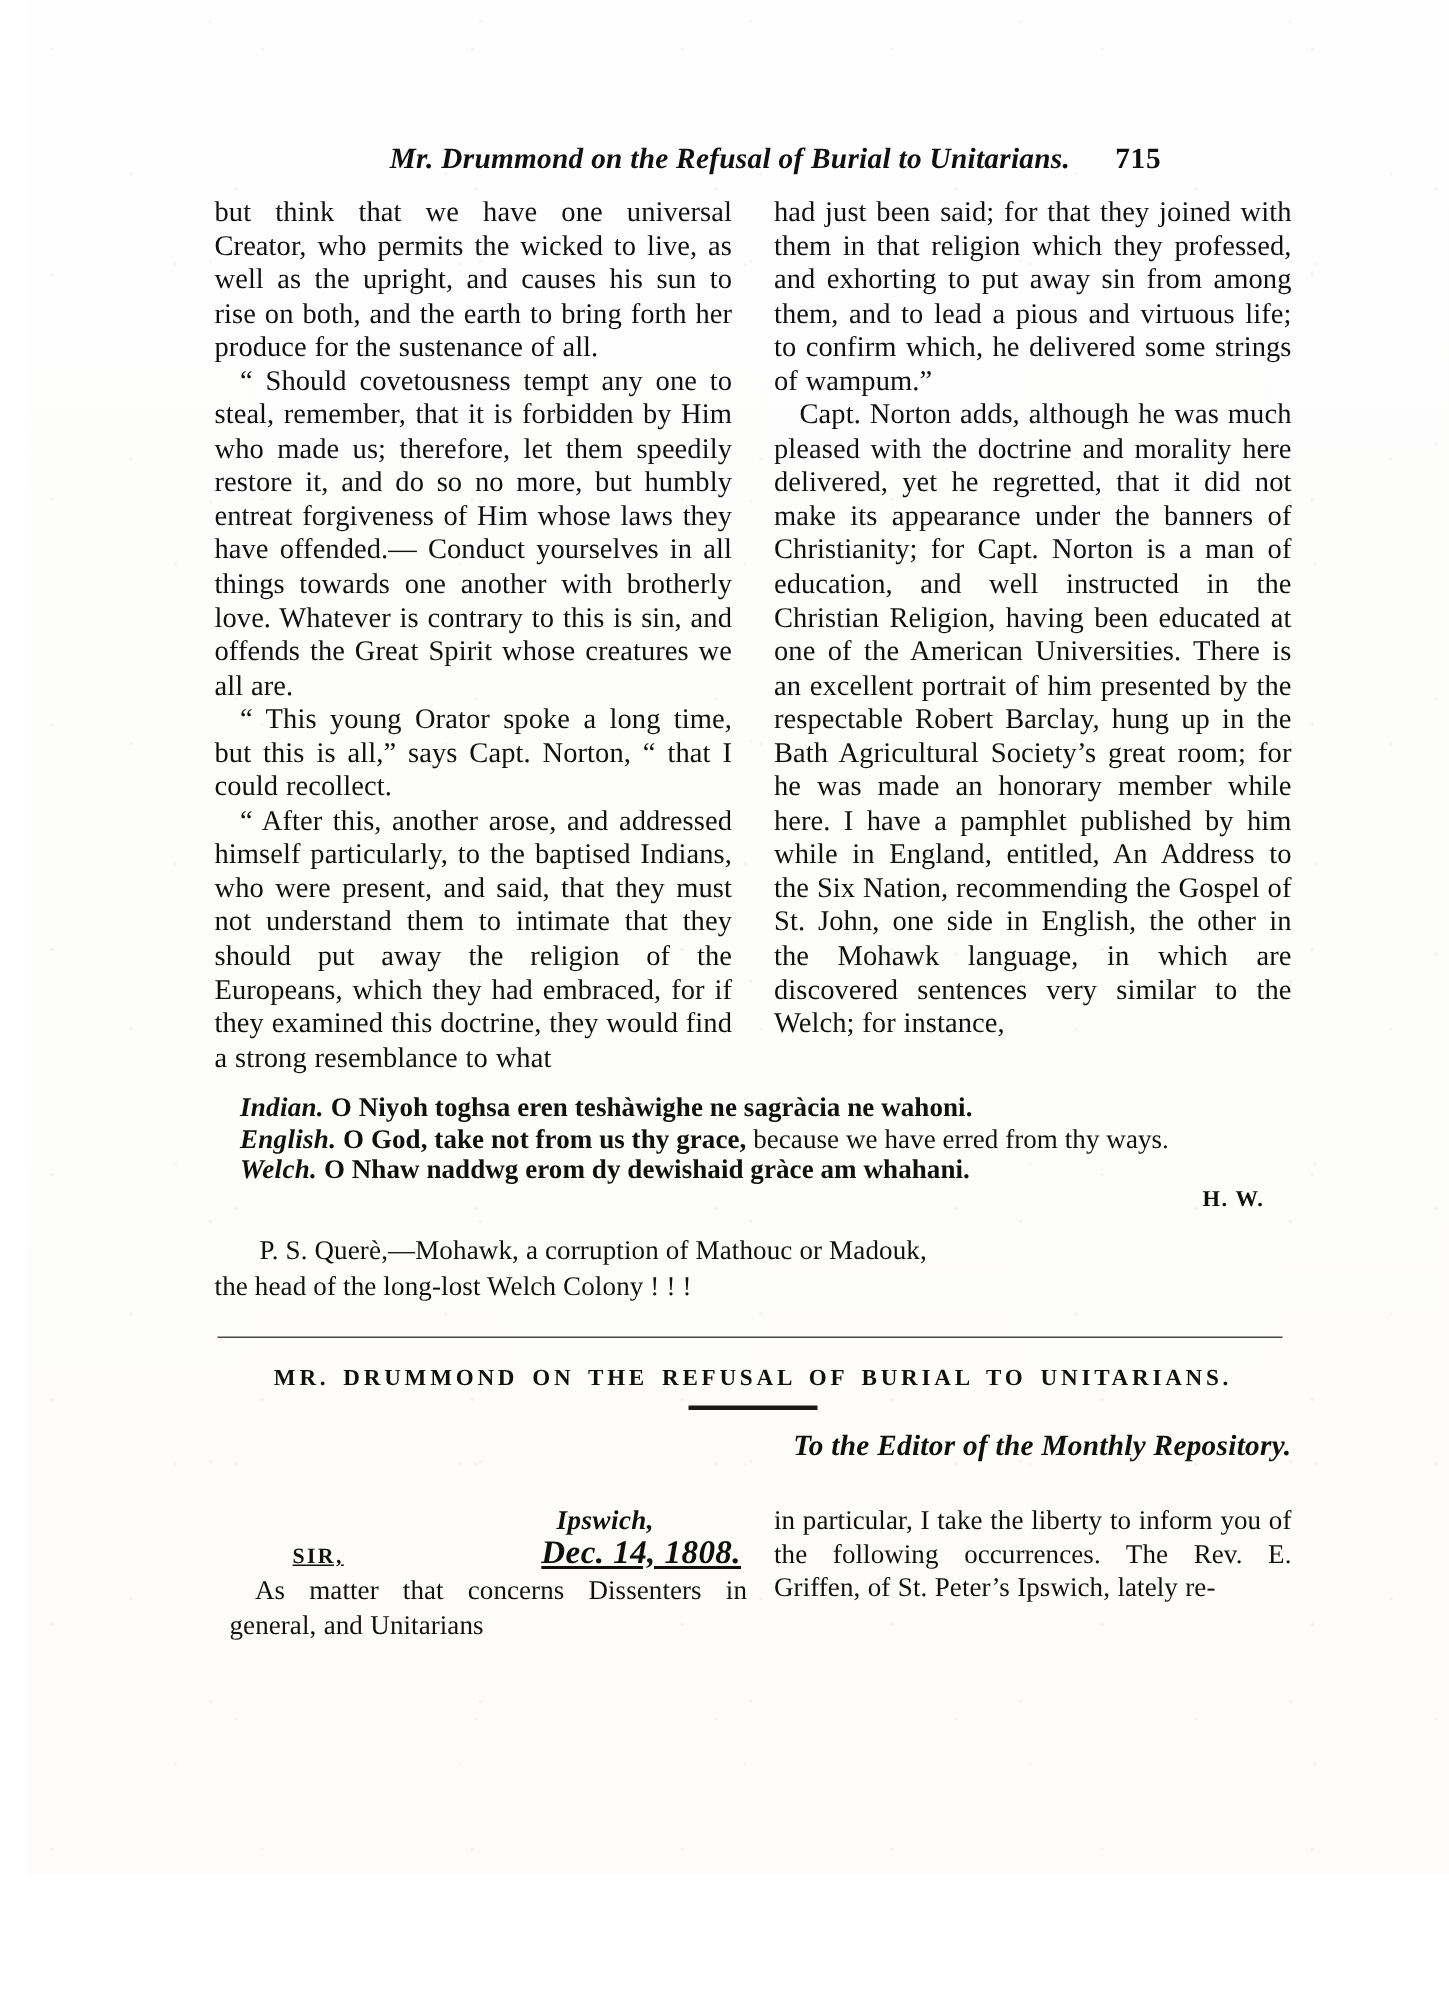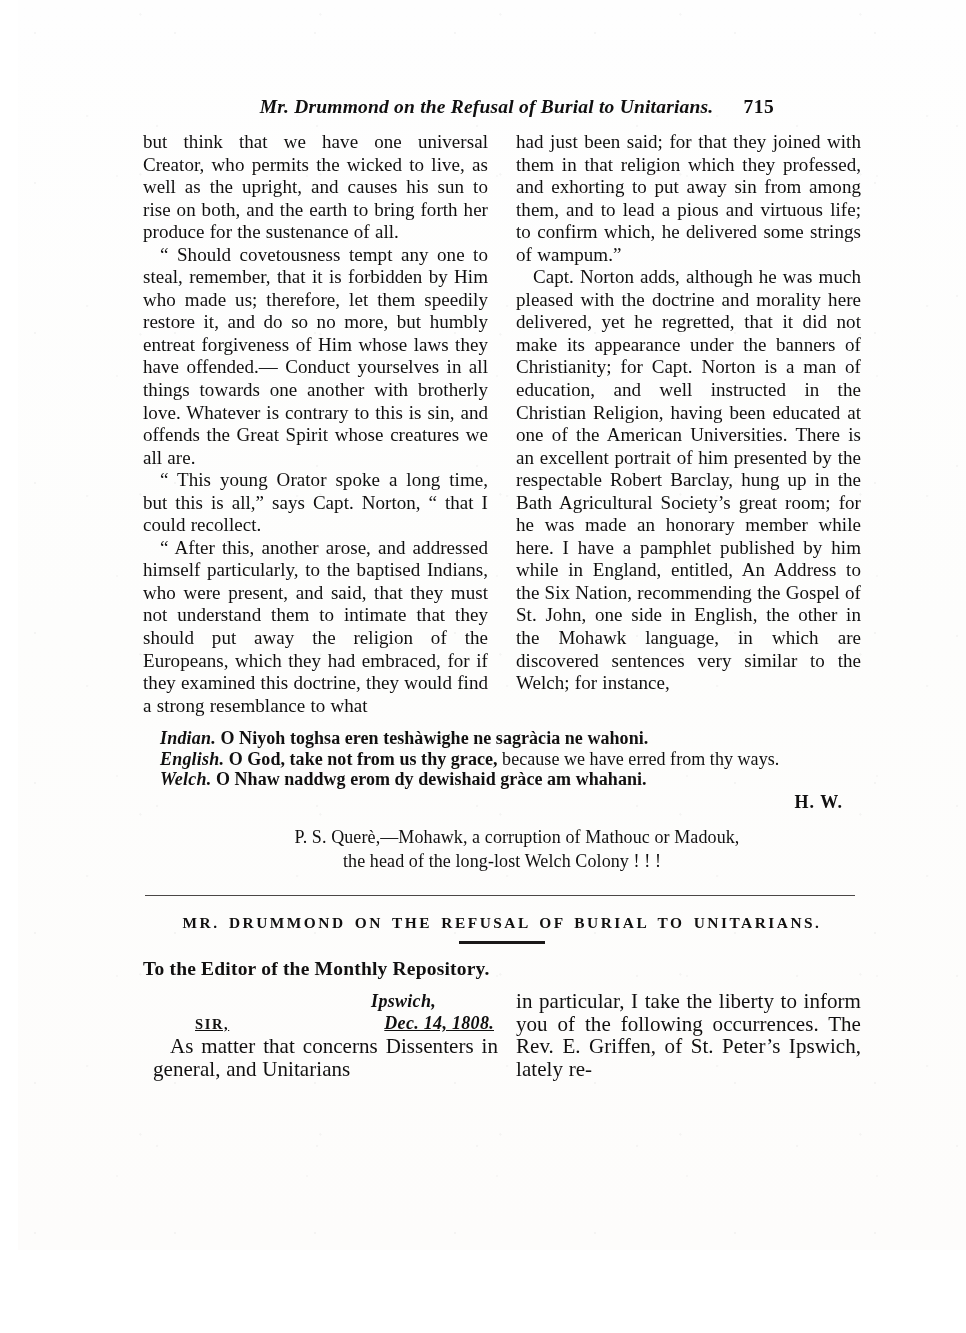--- a/index.html
+++ b/index.html
@@ -103,35 +103,34 @@
     letter-spacing: 0.2px;
   }
   .langline .txt-bold {
     font-weight: bold;
   }
   .langline .txt-plain {
     font-weight: normal;
   }
   .signature {
     text-align: right;
-    font-size: 18px;
+    font-size: 15px;
     font-weight: bold;
     letter-spacing: 1px;
     margin-top: 2px;
     padding-right: 18px;
   }
 
   
   .postscript {
     margin-top: 12px;
     font-size: 18px;
     line-height: 24px;
     text-indent: 30px;
     letter-spacing: 0.1px;
-    text-align: center;
   }
   .postscript .line2 {
     text-indent: 0;
     display: block;
   }
 
   
   .rule-wide {
     width: 710px;
     height: 1px;
@@ -149,25 +148,26 @@
   
   .article-head {
     text-align: center;
     font-size: 15.4px;
     font-weight: bold;
     letter-spacing: 2.5px;
     word-spacing: 3px;
     white-space: nowrap;
   }
   .addressee {
-    text-align: left;
+    text-align: right;
+    font-style: italic;
     font-weight: bold;
     font-size: 19.5px;
     letter-spacing: 0.2px;
-    margin-bottom: 10px;
+    margin-bottom: 26px;
   }
 
   
   .letter {
     display: flex;
     justify-content: space-between;
     align-items: flex-start;
     margin-left: 10px;
   }
   .dateline-wrap {
@@ -191,26 +191,26 @@
   }
   .dateline-sir {
     font-size: 14.5px;
     font-weight: bold;
     letter-spacing: 1.6px;
     padding-left: 42px;
   }
   .dateline-date {
     font-style: italic;
     font-weight: bold;
-    font-size: 18px;
+    font-size: 22px;
     letter-spacing: 0.3px;
     padding-right: 4px;
   }
   .letter .col p {
-    font-size: 21px;
+    font-size: 18px;
     line-height: 22.8px;
   }
   .letter-left-body {
     text-indent: 17px;
   }
 </style>
 </head>
 <body>
 
 <div class="page">

